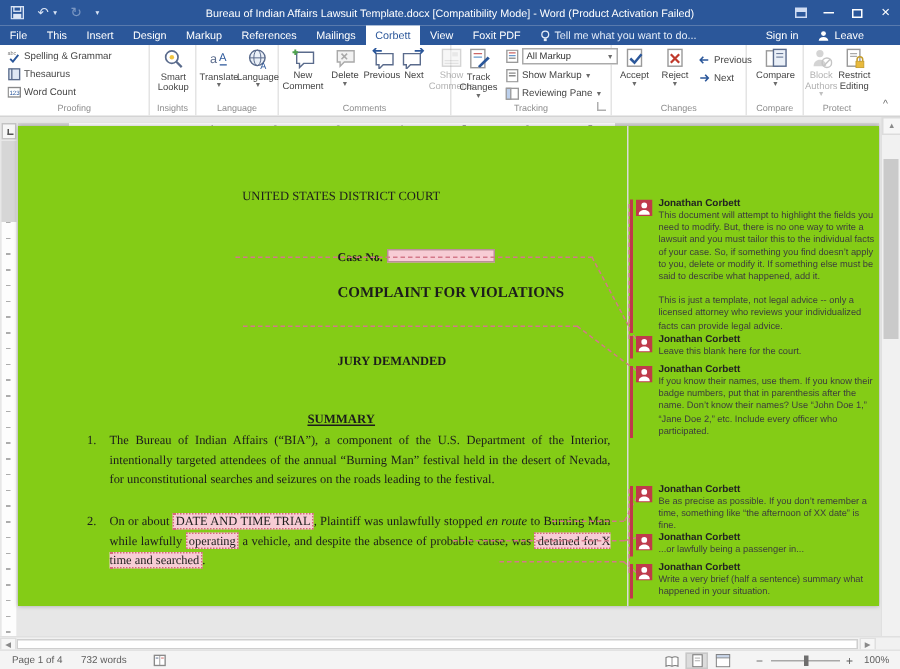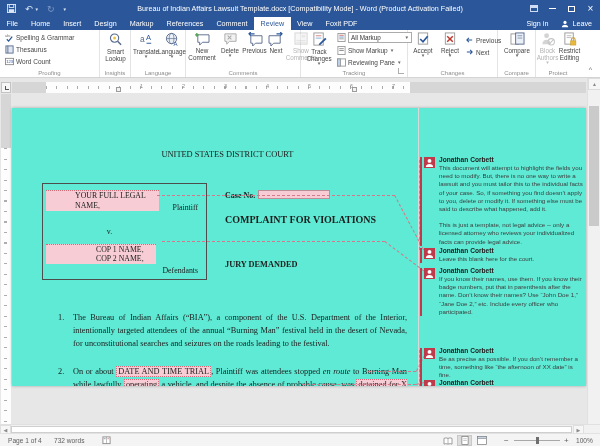--- a/index.html
+++ b/index.html
@@ -16,21 +16,21 @@
   .winbtn{width:19px;display:flex;align-items:center;justify-content:center;color:#fff}
   .ico-min{width:7px;height:1px;background:#fff}
   .ico-max{width:7px;height:6px;border:1px solid #fff}
   .ico-ribopt{width:8px;height:7px;border:1px solid #cfdcf3;border-top-width:3px}
 
   
   .menubar{position:absolute;left:0;top:17px;width:600px;height:13px;background:#2b579a;display:flex;align-items:stretch;font-size:7.2px;color:#fff}
   .tab{padding:0 6.5px;display:flex;align-items:center;white-space:nowrap}
   .tab.active{background:#fff;color:#2b579a}
   .tellme{display:flex;align-items:center;gap:3px;padding:0 6px;color:#e3ecf9;white-space:nowrap}
-  .menuright{margin-left:auto;display:flex;align-items:flex-end;gap:1px;padding-right:2px}
+  .menuright{margin-left:auto;display:flex;align-items:flex-end;gap:1px;padding-right:18px}
   .menuright .mr{display:flex;align-items:center;gap:3px;padding:0 6px;height:13px}
 
   
   .ribbon{position:absolute;left:0;top:30px;width:600px;height:48px;background:#fff;border-bottom:1px solid #d4d4d4}
   .grp{position:absolute;top:0;height:47px;border-right:1px solid #e4e4e4}
   .grplabel{position:absolute;bottom:1px;left:0;right:0;text-align:center;font-size:6px;color:#8d8d8d;white-space:nowrap}
   .bigbtn{position:absolute;top:2px;display:flex;flex-direction:column;align-items:center;text-align:center;
           font-size:6.3px;line-height:7px;color:#464646}
   .bigbtn svg{margin-bottom:1px}
   .smallbtn{position:absolute;display:flex;align-items:center;gap:2px;font-size:6.5px;color:#464646;white-space:nowrap}
@@ -50,21 +50,21 @@
   .hruler .ticks{position:absolute;left:34px;top:4px;width:364px;height:3px;
       background:repeating-linear-gradient(90deg,#adadad 0 1px,transparent 1px 10.5px)}
   .rnum{position:absolute;top:1px;font-size:5.5px;color:#8b8b8b}
   .imark{position:absolute;bottom:1px;width:5px;height:5px;background:#f2f2f2;border:1px solid #9b9b9b}
   .vruler{position:absolute;left:1px;top:94px;width:10px;height:330px;background:#d6d6d6}
   .vruler .white{position:absolute;left:0;top:54px;width:10px;height:276px;background:#fdfdfd}
   .vruler .ticks{position:absolute;left:3px;top:54px;width:3px;height:276px;
       background:repeating-linear-gradient(180deg,#adadad 0 1px,transparent 1px 10.5px)}
 
   
-  .page{position:absolute;left:12px;top:108px;width:574px;height:278px;background:#5eead4;
+  .page{position:absolute;left:12px;top:84px;width:574px;height:320px;background:#84cc16;
         box-shadow:0 0 3px rgba(0,0,0,.28);overflow:hidden}
   .doc,.docc{font-family:"Liberation Serif","DejaVu Serif",serif;color:#1c1c1c}
   .center-block{position:absolute;left:33px;width:365px;text-align:center}
   .hl{background:#f7ccd5;border:1px dotted #d4697a;padding:0 1px}
   .pinkblank{display:inline-block;width:72px;height:9px;background:#f7ccd5;border:1px solid #bb8e98;vertical-align:-1px;margin-left:3px}
   .capbox{position:absolute;left:30px;top:75px;width:165px;height:97px;border:1px solid #4d4d4d;font-size:7.8px;line-height:10px}
   .li{position:absolute;display:flex;font-size:8.3px;line-height:12.9px}
   .li .no{flex:none;width:17px;padding-left:2px}
   .li .tx{width:334px;text-align:justify}
   .it{font-style:italic}
@@ -127,29 +127,36 @@
         </div>
       <div class="winbtn">
           <span class="ico-max"></span>
         </div>
       <div class="winbtn" style="font-size:10px">×</div>
     </div>
   </div>
 
   <div class="menubar">
     <div class="tab">File</div>
-    <div class="tab">Home</div>
+    <div class="tab">This</div>
     <div class="tab">Insert</div>
     <div class="tab">Design</div>
     <div class="tab">Markup</div>
     <div class="tab">References</div>
-    <div class="tab">Comment</div>
-    <div class="tab active">Review</div>
+    <div class="tab">Mailings</div>
+    <div class="tab active">Corbett</div>
     <div class="tab">View</div>
     <div class="tab">Foxit PDF</div>
+    <div class="tellme">
+      <svg width="7" height="8" viewBox="0 0 8 9">
+          <circle cx="4" cy="3.4" r="2.6" fill="none" stroke="#e3ecf9"></circle>
+          <rect x="2.9" y="6.4" width="2.2" height="2" fill="#e3ecf9"></rect>
+        </svg>
+      <span>Tell me what you want to do...</span>
+    </div>
     <div class="menuright">
       <div class="mr">
           <span>Sign in</span>
         </div>
       <div class="mr">
         <svg width="8" height="8" viewBox="0 0 10 10">
             <circle cx="5" cy="3" r="2" fill="#fff"></circle>
             <path d="M1 9c0-2.1 1.8-3.2 4-3.2S9 6.9 9 9z" fill="#fff"></path>
           </svg>
         <span>Leave</span>
@@ -401,46 +408,39 @@
     <div class="white"></div>
     <div class="ticks"></div>
   </div>
 
   <div class="page">
 
     <div class="center-block doc" style="top:40px;font-size:8.4px;line-height:13px">
       <div>UNITED STATES DISTRICT COURT</div>
     </div>
 
-    <div class="capbox doc">
-      <div style="position:absolute;left:3px;top:6px;width:113px;background:#f7ccd5;border-top:1px dotted #d4697a;padding-left:29px">YOUR FULL LEGAL NAME,</div>
-      <div style="position:absolute;right:8px;top:19px">Plaintiff</div>
-      <div style="position:absolute;left:0;right:30px;top:43px;text-align:center">v.</div>
-      <div style="position:absolute;left:3px;top:60px;width:110px;background:#f7ccd5;border-top:1px dotted #d4697a;padding-left:50px">COP 1 NAME,</div>
-      <div style="position:absolute;left:3px;top:70px;width:110px;background:#f7ccd5;padding-left:50px">COP 2 NAME,</div>
-      <div style="position:absolute;right:8px;top:82px">Defendants</div>
-    </div>
 
     <div class="doc bold" style="position:absolute;left:213px;top:82px;font-size:8px">
       <span>Case No.</span><span class="pinkblank"></span>
     </div>
     <div class="doc bold" style="position:absolute;left:213px;top:106px;font-size:10px;line-height:12px">
       <div>COMPLAINT FOR VIOLATIONS</div>
     </div>
     <div class="doc bold" style="position:absolute;left:213px;top:152px;font-size:8.3px">JURY DEMANDED</div>
 
+    <div class="center-block doc bold" style="top:190px;font-size:8.5px;text-decoration:underline">SUMMARY</div>
 
     <div class="li doc" style="left:44px;top:204px">
       <span class="no">1.</span>
       <span class="tx">The Bureau of Indian Affairs (“BIA”), a component of the U.S. Department of the Interior, intentionally targeted attendees of the annual “Burning Man” festival held in the desert of Nevada, for unconstitutional searches and seizures on the roads leading to the festival.</span>
     </div>
 
     <div class="li doc" style="left:44px;top:258px">
       <span class="no">2.</span>
-      <span class="tx"><span>On or about </span><span class="hl">DATE AND TIME TRIAL</span><span>, Plaintiff was attendees stopped </span><span class="it">en route</span><span> to Burning Man while lawfully </span><span class="hl">operating</span><span> a vehicle, and despite the absence of probable cause, was </span><span class="hl">detained for X time and searched</span><span>.</span></span>
+      <span class="tx"><span>On or about </span><span class="hl">DATE AND TIME TRIAL</span><span>, Plaintiff was unlawfully stopped </span><span class="it">en route</span><span> to Burning Man while lawfully </span><span class="hl">operating</span><span> a vehicle, and despite the absence of probable cause, was </span><span class="hl">detained for X time and searched</span><span>.</span></span>
     </div>
 
 
     <div class="mk-sep"></div>
 
     <div class="dash" style="left:145px;top:87px;width:238px"></div>
     <div class="dash" style="left:383px;top:87px;width:62px;transform:rotate(62deg)"></div>
     <div class="dash" style="left:150px;top:133px;width:223px"></div>
     <div class="dash" style="left:373px;top:133px;width:49px;transform:rotate(37deg)"></div>
     <div class="dash" style="left:356px;top:263px;width:48px"></div>

